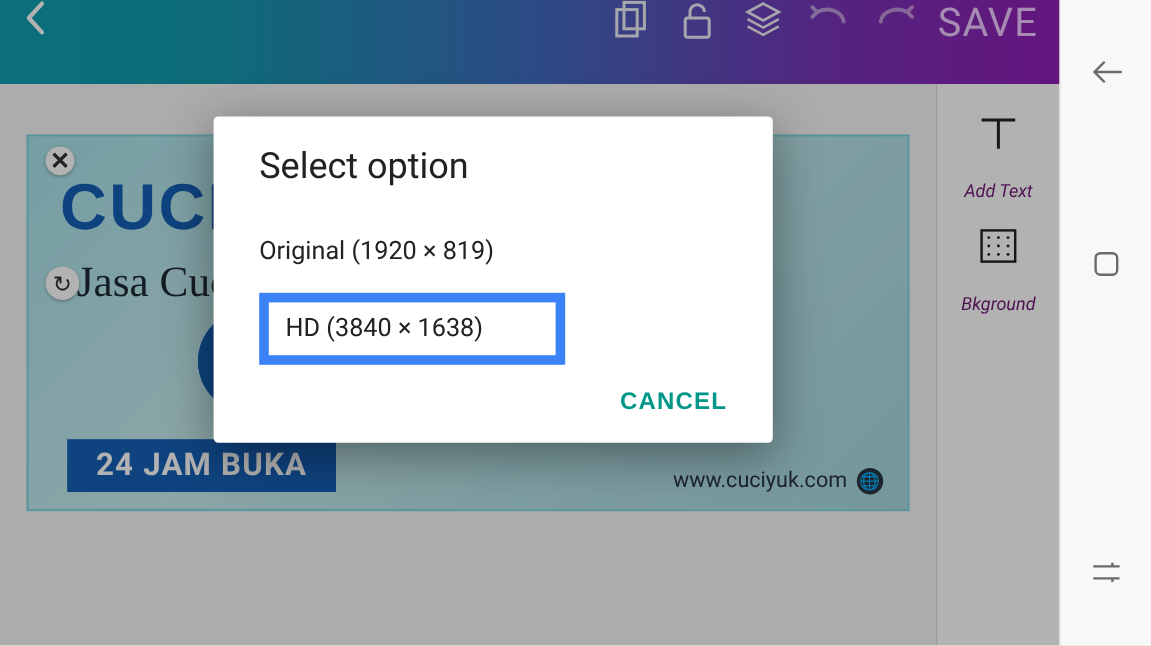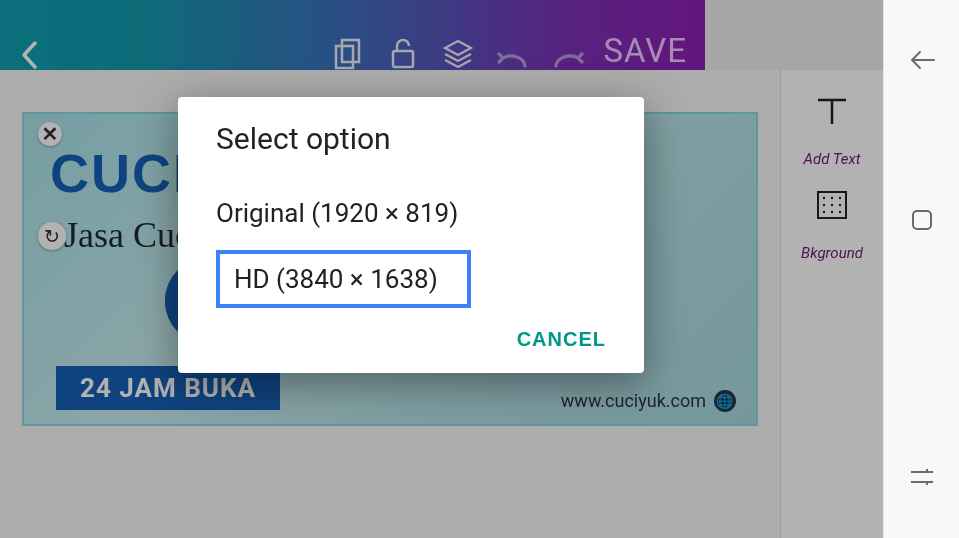--- a/index.html
+++ b/index.html
@@ -1,21 +1,21 @@
 <!DOCTYPE html>
 <html><head>
 <meta charset="utf-8">
 <style>
   * { box-sizing: border-box; margin: 0; padding: 0; }
   html, body { width: 959px; height: 538px; overflow: hidden; font-family: -apple-system, Roboto, Arial, sans-serif; }
   .app { width: 959px; height: 538px; position: relative; background:#eee; }
   .toolbar {
-    height: 70px; width: 705px; position:absolute; left:0; top:0;
+    height: 70px; width: 883px; position:absolute; left:0; top:0;
     background: linear-gradient(90deg,#10a0b1 0%, #149aad 20%, #3f6dbf 50%, #7b32b6 80%, #8e1fb4 100%);
-    display:flex; align-items:flex-end; color:#fff;
+    display:flex; align-items:flex-start; color:#fff;
   }
   .tb-back { width:60px; display:flex; justify-content:center; }
   .tb-spacer { flex:1; }
   .tb-icon { width:55px; display:flex; justify-content:center; align-items:center; opacity:.9; }
   .tb-icon.dim { opacity:.5; }
   .tb-save { font-size:33px; font-weight:400; color:#eec8ff; padding:0 18px 0 8px; letter-spacing:1px; }
   .canvas-wrap {
     position:absolute; left:0; top:70px; width:780px; height:468px;
     background:#f6f7f7;
     display:flex; align-items:center; justify-content:center;
@@ -83,22 +83,22 @@
   .overlay-dim {
     position:absolute; left:0; top:0; width:883px; height:538px;
     background:rgba(0,0,0,0.30);
   }
   .dialog {
     position:absolute; left:178px; top:97px; width:466px; background:#fff;
     border-radius:4px; box-shadow:0 10px 40px rgba(0,0,0,.4);
     padding:24px 38px 22px 38px;
   }
   .dlg-title { font-size:30px; color:#222; margin-bottom:30px; }
-  .dlg-opt { font-size:26px; color:#222; padding:12px 0; margin-bottom:10px; }
-  .dlg-opt.selected { border:4px solid #3b82f6; padding:10px 14px; width:255px; }
+  .dlg-opt { font-size:21px; color:#222; padding:12px 0; margin-bottom:10px; }
+  .dlg-opt.selected { border:8px solid #3b82f6; padding:10px 14px; width:255px; }
   .dlg-actions { display:flex; justify-content:flex-end; margin-top:20px; }
   .dlg-cancel { font-size:20px; font-weight:600; color:#009688; letter-spacing:1px; background:none; border:none; cursor:pointer; }
 </style>
 </head>
 <body>
 
 <div class="app">
 
   <div class="toolbar">
     <div class="tb-back">

